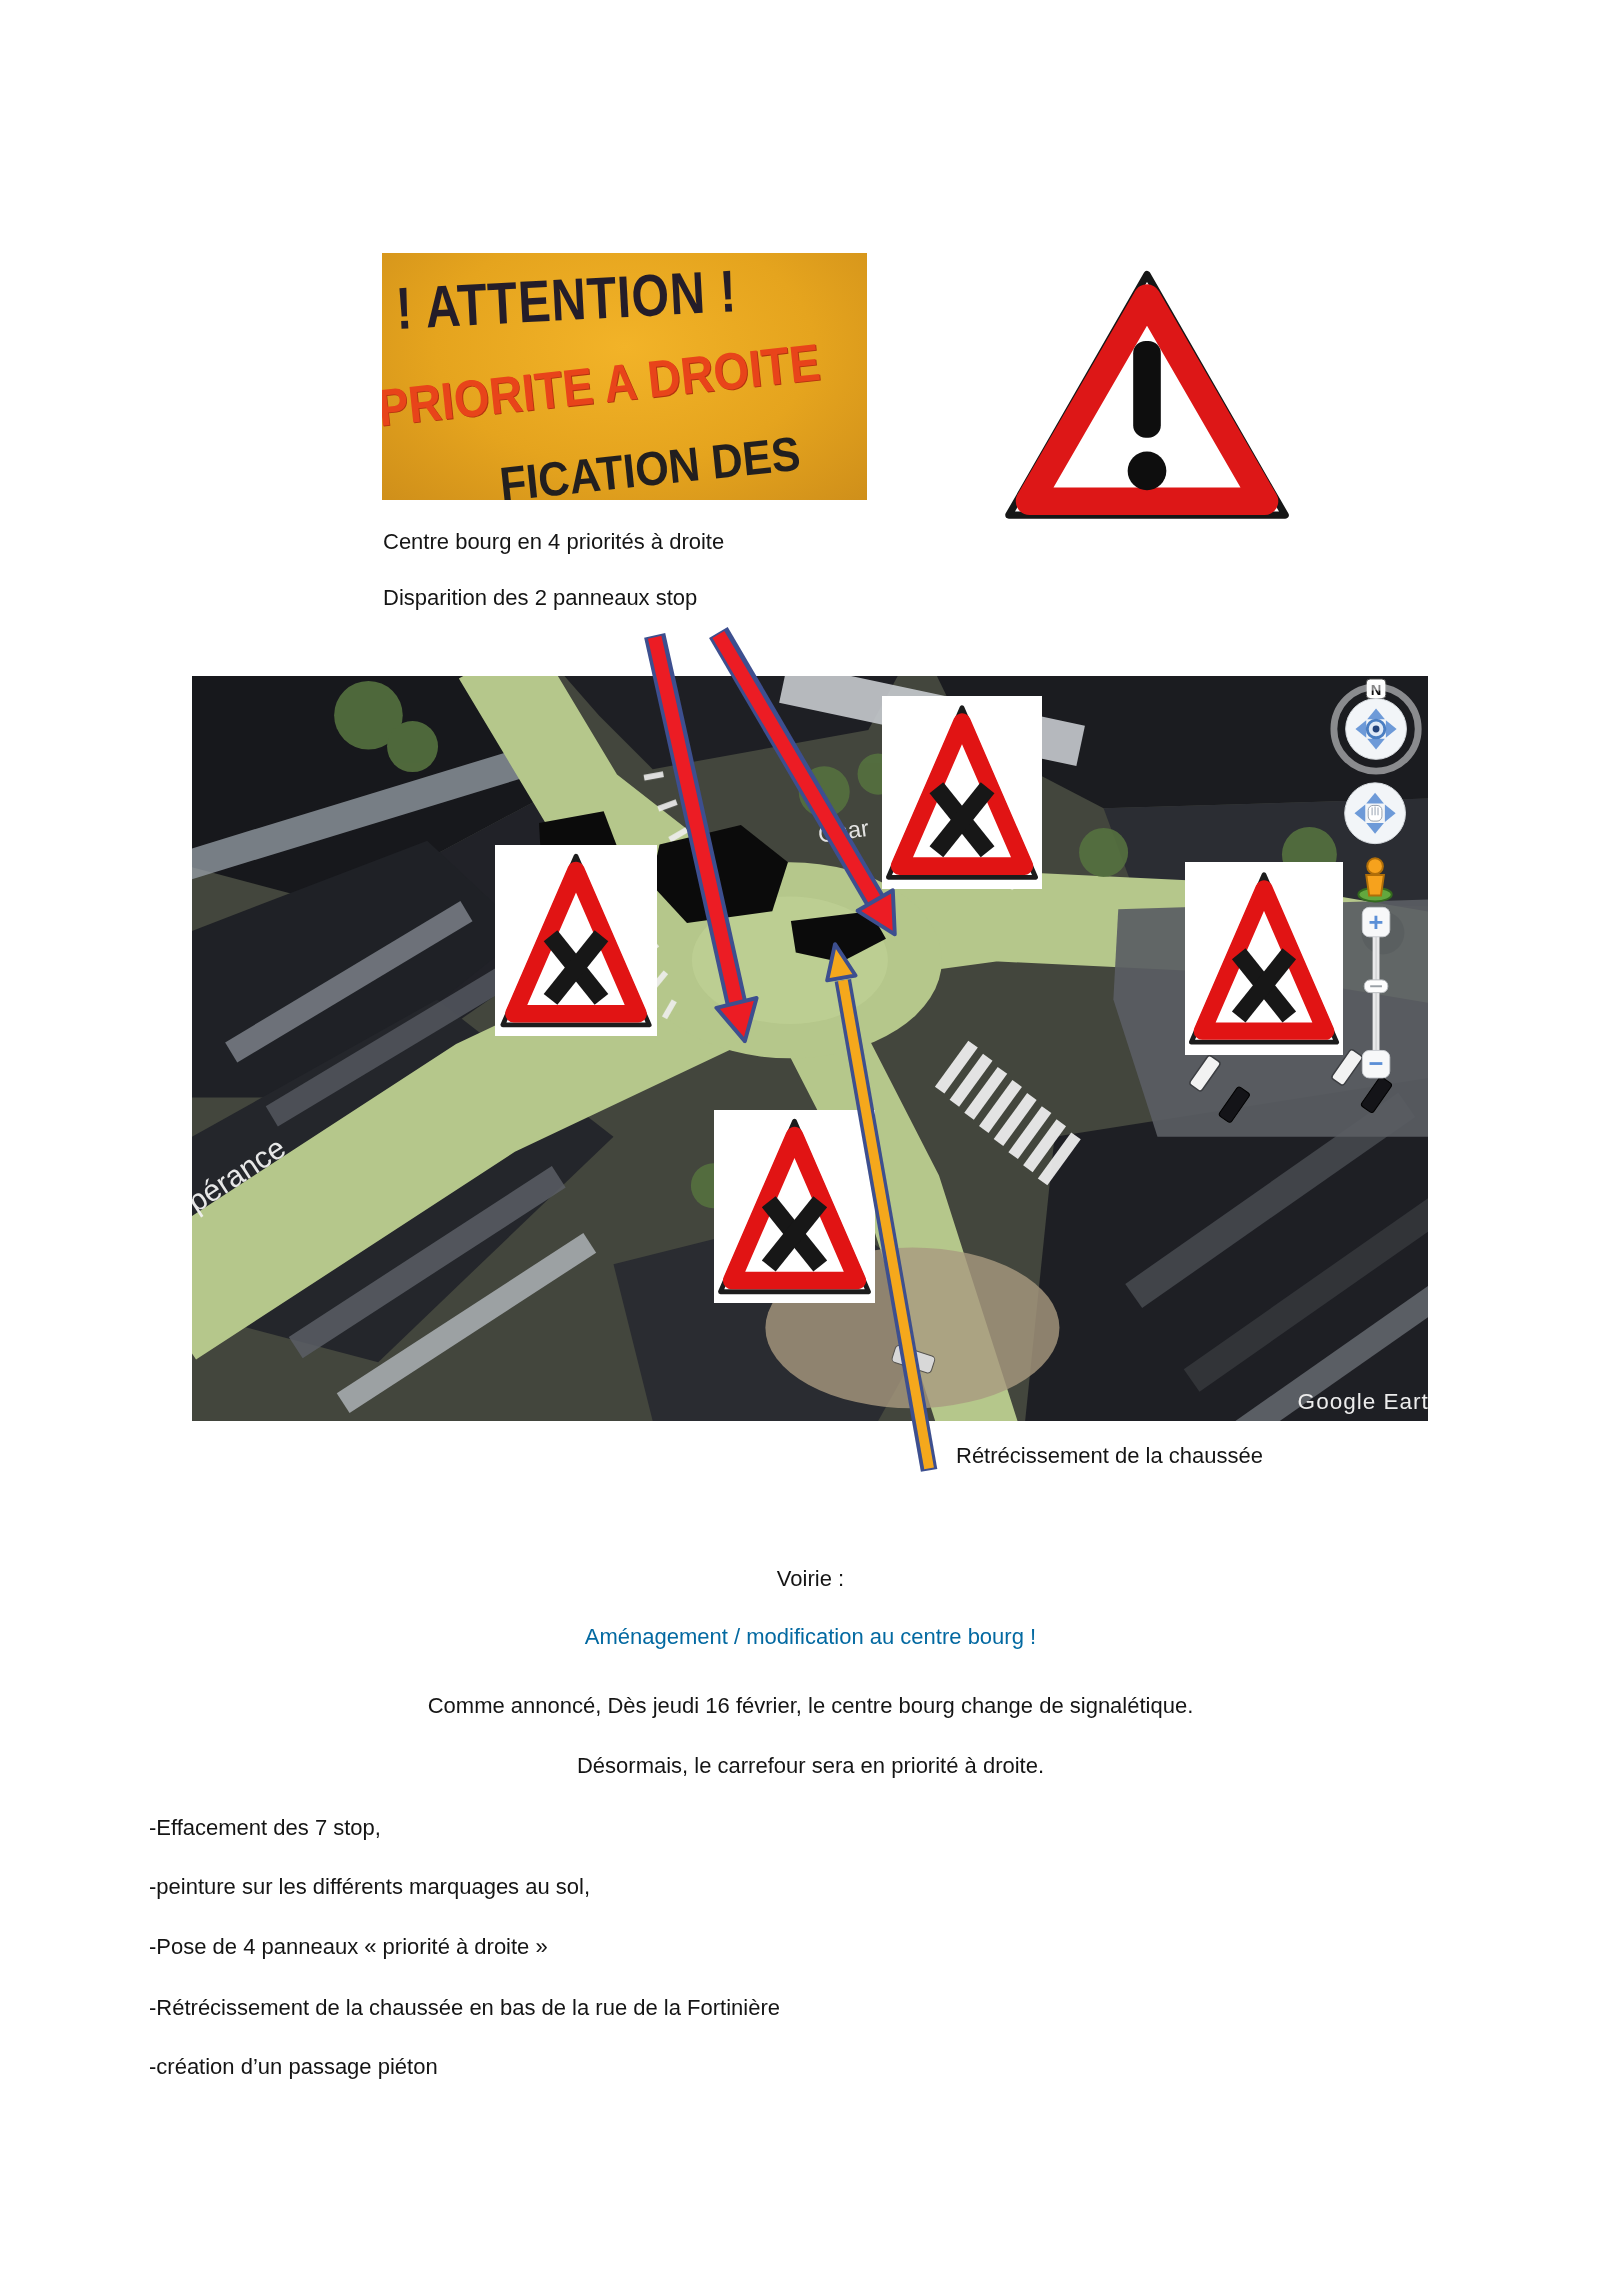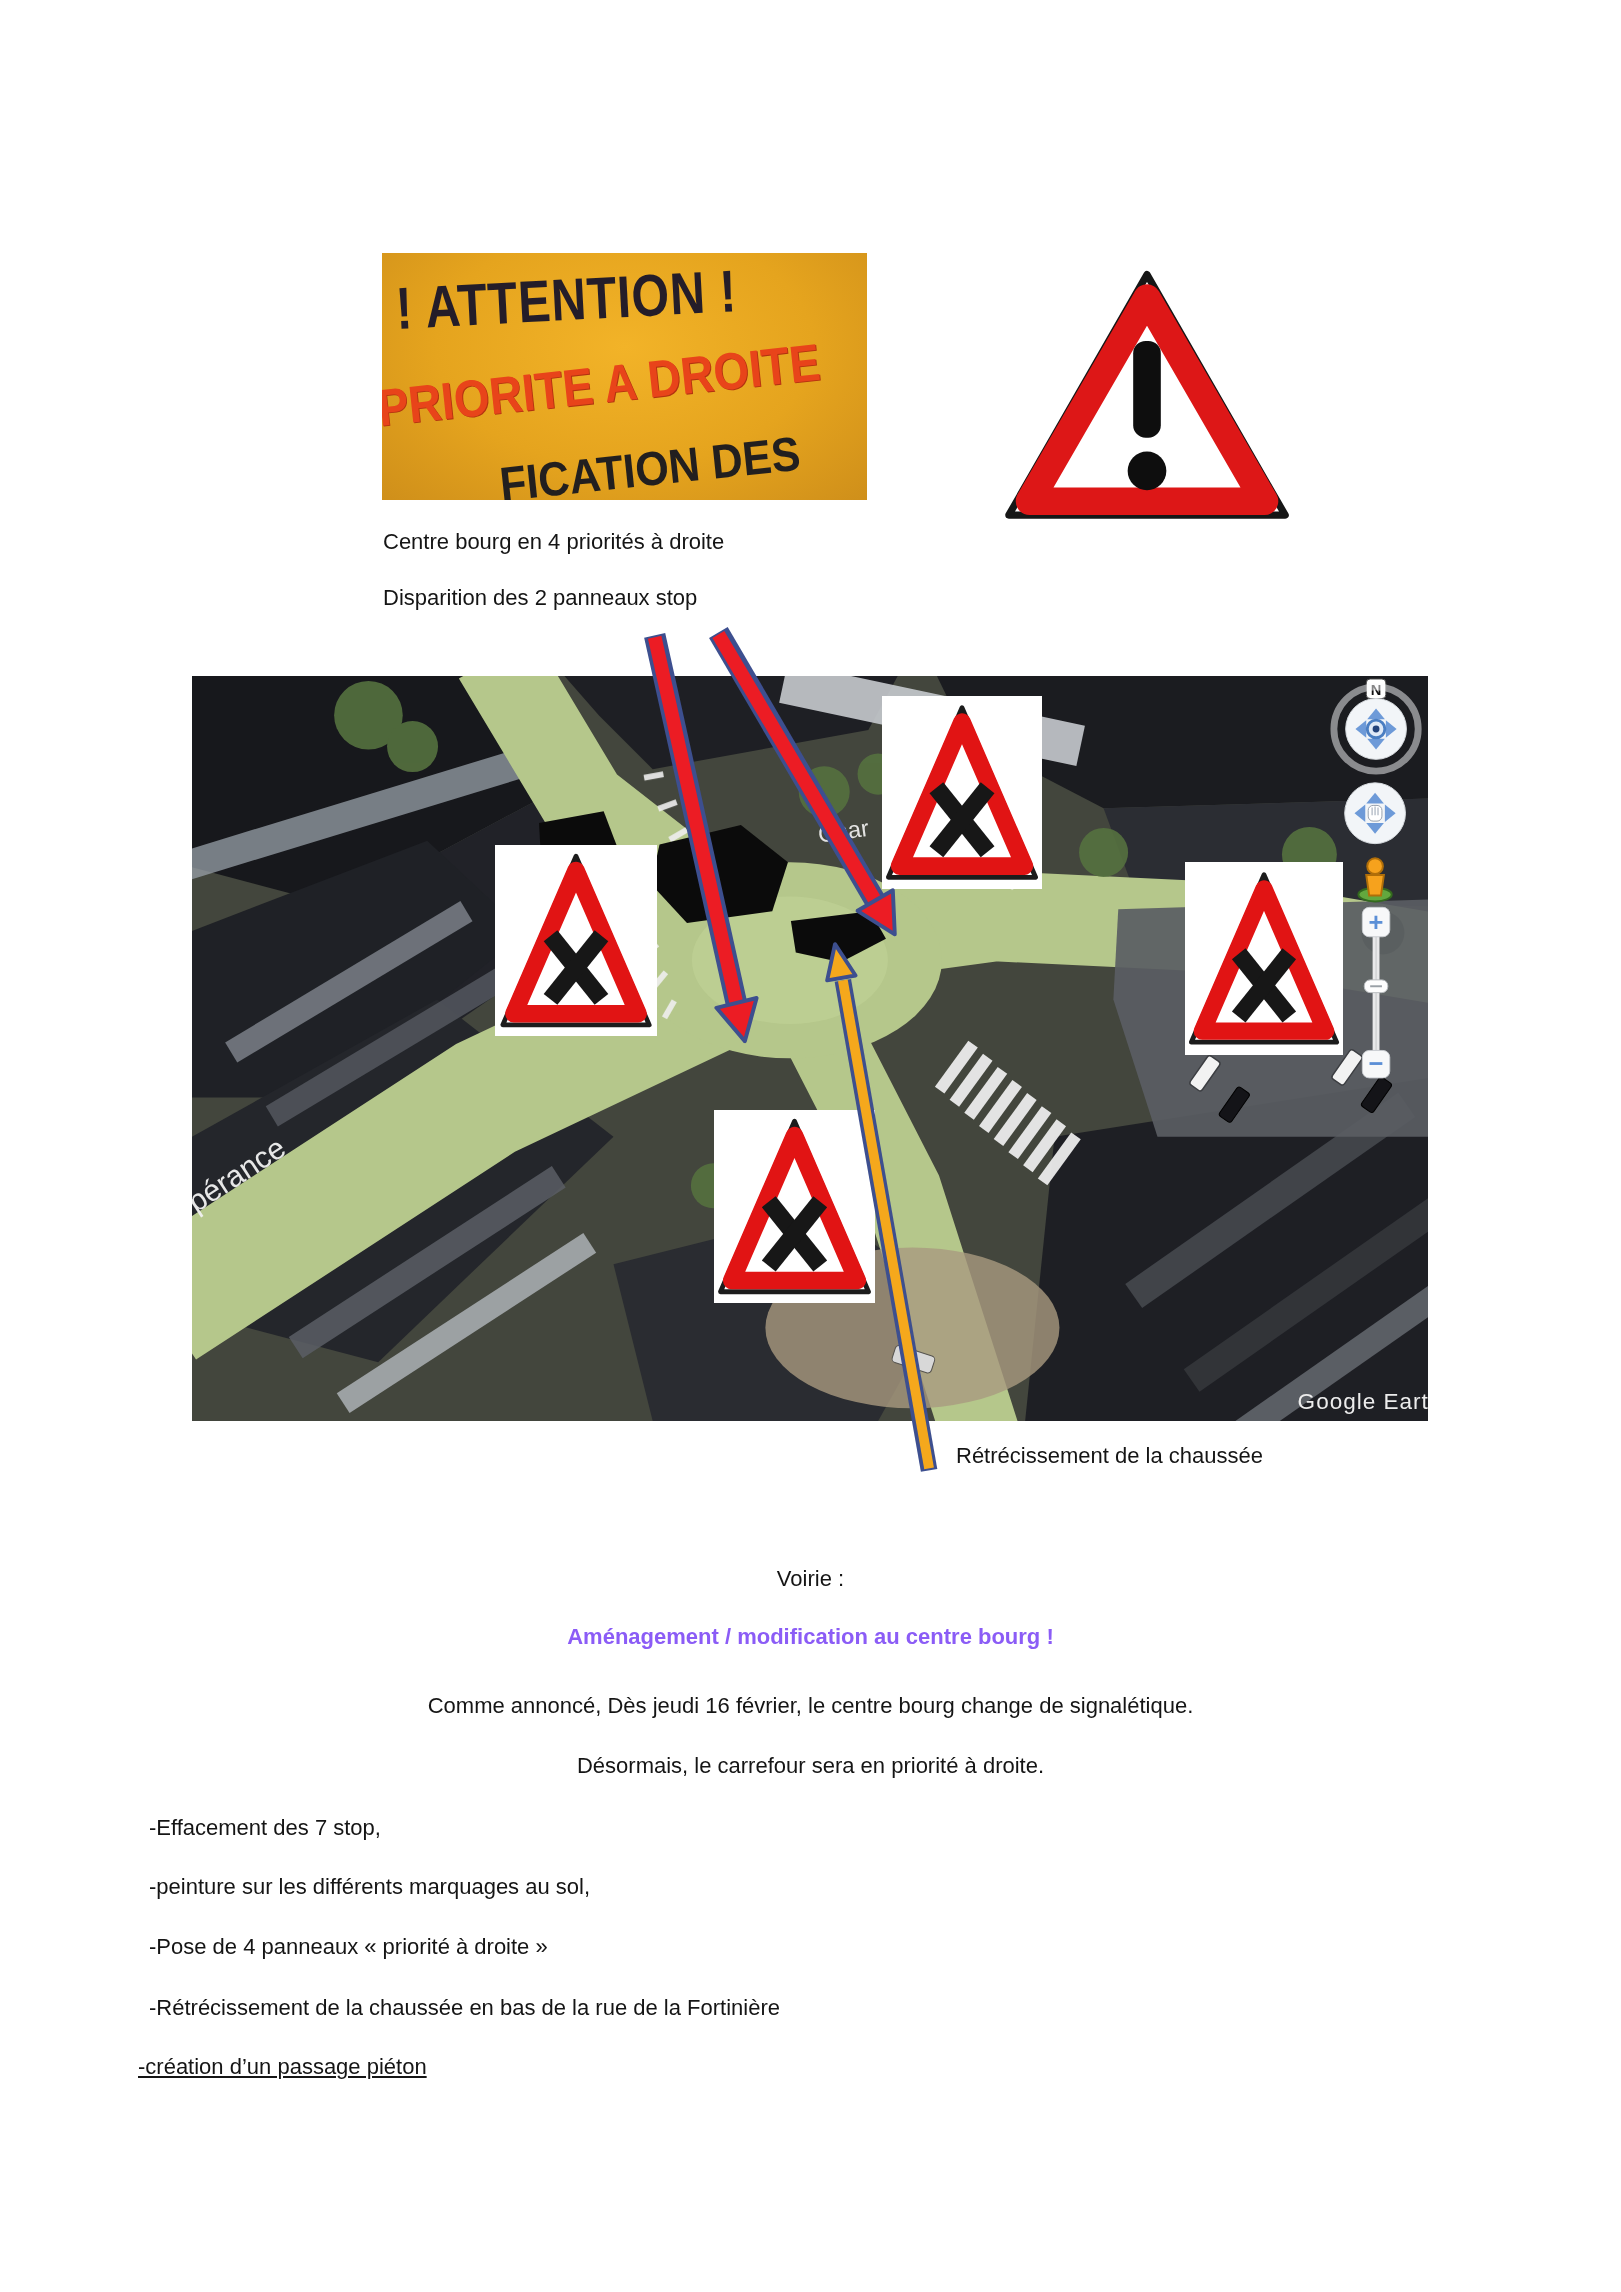--- a/index.html
+++ b/index.html
@@ -14,21 +14,21 @@
           letter-spacing:1px;}
   .att-l2{position:absolute;left:-3.9px;top:125px;width:510px;font-size:52px;font-weight:bold;
           color:#e8441a;white-space:nowrap;transform:rotate(-6deg) scaleX(.88);transform-origin:left center;
           text-shadow:1px 1px 0 #b33310;}
   .att-l3{position:absolute;left:118px;top:204px;width:470px;font-size:48px;font-weight:bold;
           color:#221f1f;white-space:nowrap;transform:rotate(-6deg) scaleX(.9);transform-origin:left center;}
 
   
   .txt{position:absolute;font-size:22px;line-height:1.15;white-space:nowrap;color:#151515;}
   .center{left:149px;width:1323px;text-align:center;}
-  .red-head{color:#8b5cf6;font-weight:bold;}
+  .red-head{color:#0369a1;font-weight:normal;}
 
   
   .map{position:absolute;left:192px;top:676px;width:1236px;height:745px;overflow:hidden;background:#43463d;}
   .map svg.scene{position:absolute;left:0;top:0;}
   .map-sign{position:absolute;background:#fff;z-index:3;}
   .map-sign svg{display:block;width:100%;height:100%;}
 
   .arrows{position:absolute;left:0;top:0;z-index:6;pointer-events:none;}
 </style>
 </head>
@@ -277,16 +277,16 @@
 
   <div class="txt center" style="top:1566px;">Voirie :</div>
   <div class="txt center red-head" style="top:1624px;">Aménagement / modification au centre bourg !</div>
   <div class="txt center" style="top:1693px;">Comme annoncé, Dès jeudi 16 février, le centre bourg change de signalétique.</div>
   <div class="txt center" style="top:1753px;">Désormais, le carrefour sera en priorité à droite.</div>
 
   <div class="txt" style="left:149px;top:1815px;">-Effacement des 7 stop,</div>
   <div class="txt" style="left:149px;top:1874px;">-peinture sur les différents marquages au sol,</div>
   <div class="txt" style="left:149px;top:1934px;">-Pose de 4 panneaux « priorité à droite »</div>
   <div class="txt" style="left:149px;top:1995px;">-Rétrécissement de la chaussée en bas de la rue de la Fortinière</div>
-  <div class="txt" style="left:138px;top:2054px;text-decoration:underline;">-création d’un passage piéton</div>
+  <div class="txt" style="left:149px;top:2054px;">-création d’un passage piéton</div>
 
 </div>
 
 
 </body></html>

